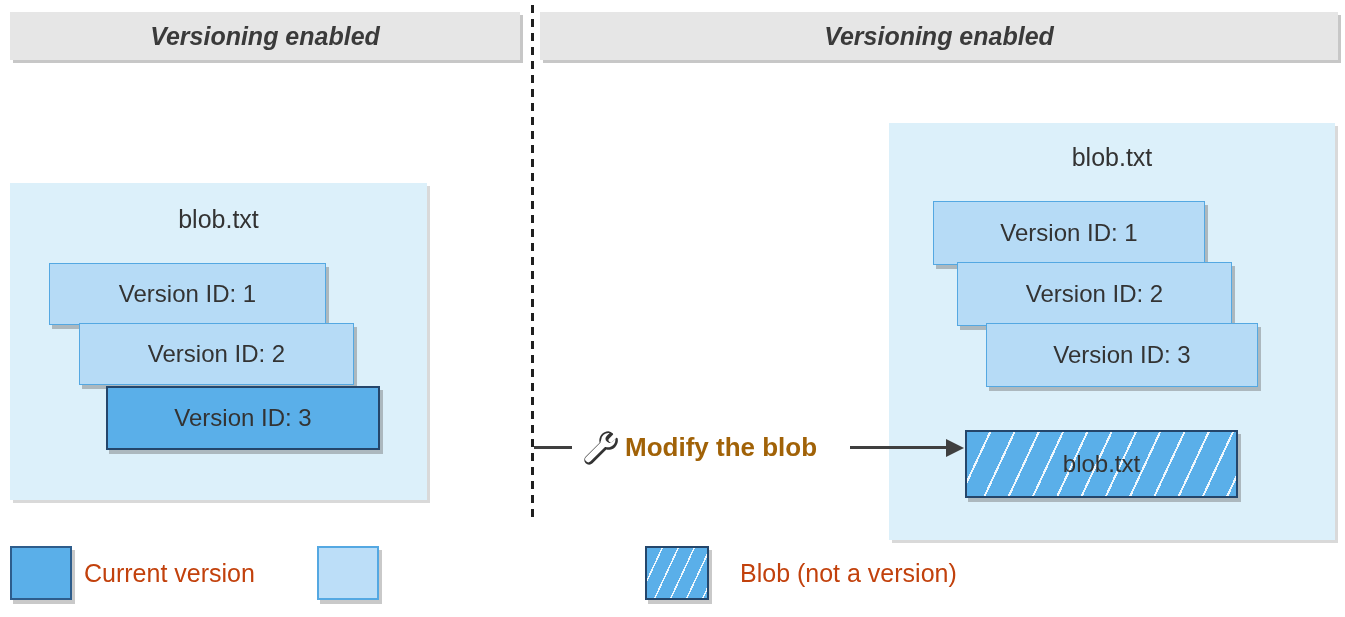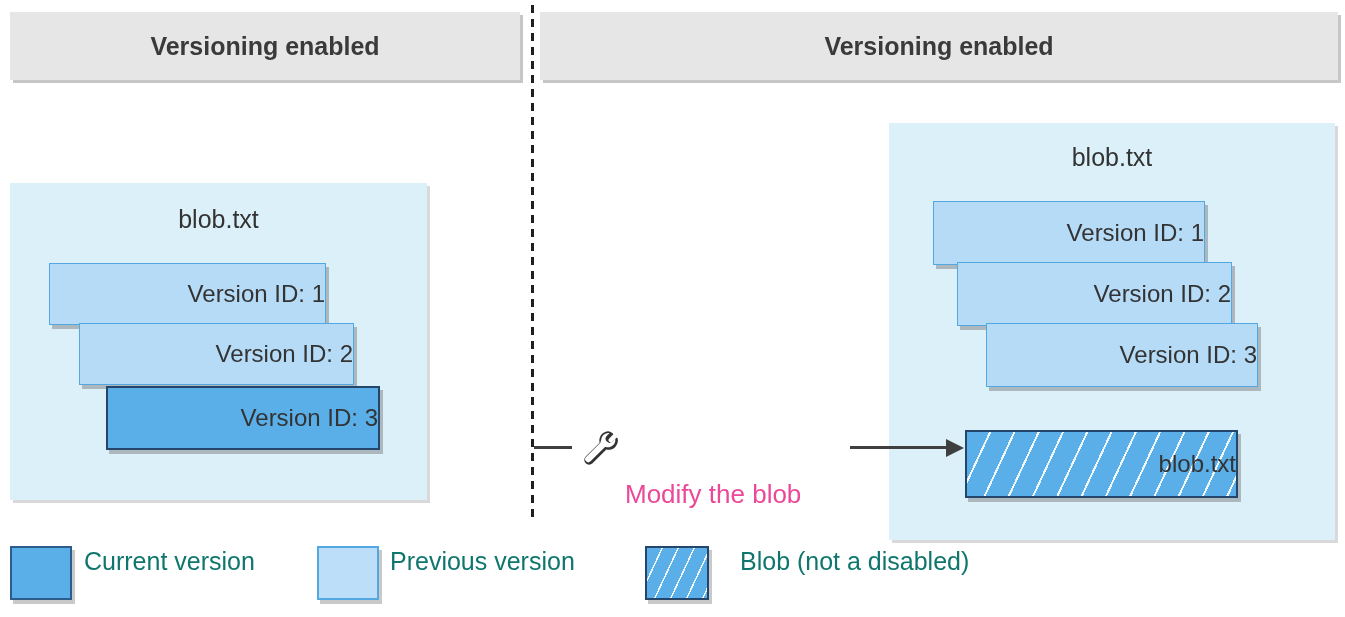--- a/index.html
+++ b/index.html
@@ -1,24 +1,24 @@
 <!DOCTYPE html>
 <html><head>
 <meta charset="utf-8">
 <style>
   html,body { margin:0; padding:0; background:#ffffff; }
   #canvas {
     position:relative; width:1345px; height:617px; background:#ffffff;
     font-family:"Liberation Sans", sans-serif; overflow:hidden;
   }
   .header {
-    position:absolute; top:12px; height:68px; background:#e6e6e6;
+    position:absolute; top:12px; height:48px; background:#e6e6e6;
     box-shadow:3px 3px 0 rgba(0,0,0,0.22);
     display:flex; align-items:center; justify-content:center;
-    font-weight:bold; font-size:25px; color:#3a3a3a;
+    font-weight:bold; font-size:25px; color:#3a3a3a;font-style:italic;
   }
   #header-left  { left:10px;  width:510px; }
   #header-right { left:540px; width:798px; }
 
   #divider {
     position:absolute; left:531px; top:5px; width:3px; height:518px;
     background:repeating-linear-gradient(to bottom, #1f1f1f 0 8px, transparent 8px 14px);
   }
 
   .container {
@@ -30,21 +30,21 @@
   #container-right { left:889px; top:103px; width:446px; height:417px; }
 
   .container-title {
     position:absolute; left:0; width:100%; text-align:center;
     font-size:25px; color:#333333;
   }
   #container-left  .container-title { top:22px; }
   #container-right .container-title { top:20px; }
 
   .vbox {
-    position:absolute; display:flex; align-items:center; justify-content:flex-end;
+    position:absolute; display:flex; align-items:center; justify-content:center;
     font-size:24px; color:#333333; box-sizing:border-box;
   }
   .vbox.previous {
     background:#b6dbf6; border:1px solid #54a8e2;
     box-shadow:3px 4px 0 rgba(100,100,100,0.4);
   }
   .vbox.current {
     background:#5aafe9; border:2px solid #24466b;
     box-shadow:3px 4px 0 rgba(100,100,100,0.4);
   }
@@ -73,39 +73,39 @@
   #arrow-line        { left:850px; top:446px; width:100px; }
   #arrow-head {
     position:absolute; left:946px; top:439px; width:0; height:0;
     border-left:18px solid #3f3f3f;
     border-top:9px solid transparent;
     border-bottom:9px solid transparent;
   }
   #wrench { position:absolute; left:581px; top:428px; }
   #action-label {
     position:absolute; left:625px; top:432px;
-    font-weight:normal; font-size:26px; color:#ec4899; white-space:nowrap;margin-top:47px;
+    font-weight:bold; font-size:26px; color:#a16207; white-space:nowrap;
   }
 
   
   .swatch {
     position:absolute; top:546px; width:62px; height:54px; box-sizing:border-box;
     box-shadow:3px 4px 0 rgba(100,100,100,0.35);
   }
   #swatch-current  { left:10px;  background:#5aafe9; border:2px solid #2e5d8c; }
   #swatch-previous { left:317px; background:#bcdef8; border:2px solid #54a8e2; }
   #swatch-blob {
     left:645px; width:64px; border:2px solid #24466b;
     background-color:#5aafe9;
     background-image:repeating-linear-gradient(115deg,
       rgba(255,255,255,0) 0 13px, rgba(255,255,255,0.9) 13px 14.5px);
   }
   .legend-label {
-    position:absolute; top:534px; height:54px; display:flex; align-items:center;
-    font-size:25px; color:#0f766e; white-space:nowrap;
+    position:absolute; top:546px; height:54px; display:flex; align-items:center;
+    font-size:25px; color:#c2410c; white-space:nowrap;
   }
   #legend-label-current  { left:84px;  }
   #legend-label-previous { left:390px; }
   #legend-label-blob     { left:740px; }
 </style>
 </head>
 <body>
 
 <div id="canvas">
 
@@ -154,18 +154,17 @@
     </svg>
   </div>
   <div id="action-label">Modify the blob</div>
   <div class="hline" id="arrow-line"></div>
   <div id="arrow-head"></div>
 
   <div class="swatch" id="swatch-current"></div>
   <div class="legend-label" id="legend-label-current">Current version</div>
 
   <div class="swatch" id="swatch-previous"></div>
-  <div class="legend-label" id="legend-label-previous">Previous version</div>
 
   <div class="swatch" id="swatch-blob"></div>
-  <div class="legend-label" id="legend-label-blob">Blob (not a disabled)</div>
+  <div class="legend-label" id="legend-label-blob">Blob (not a version)</div>
 
 </div>
 
 </body></html>

